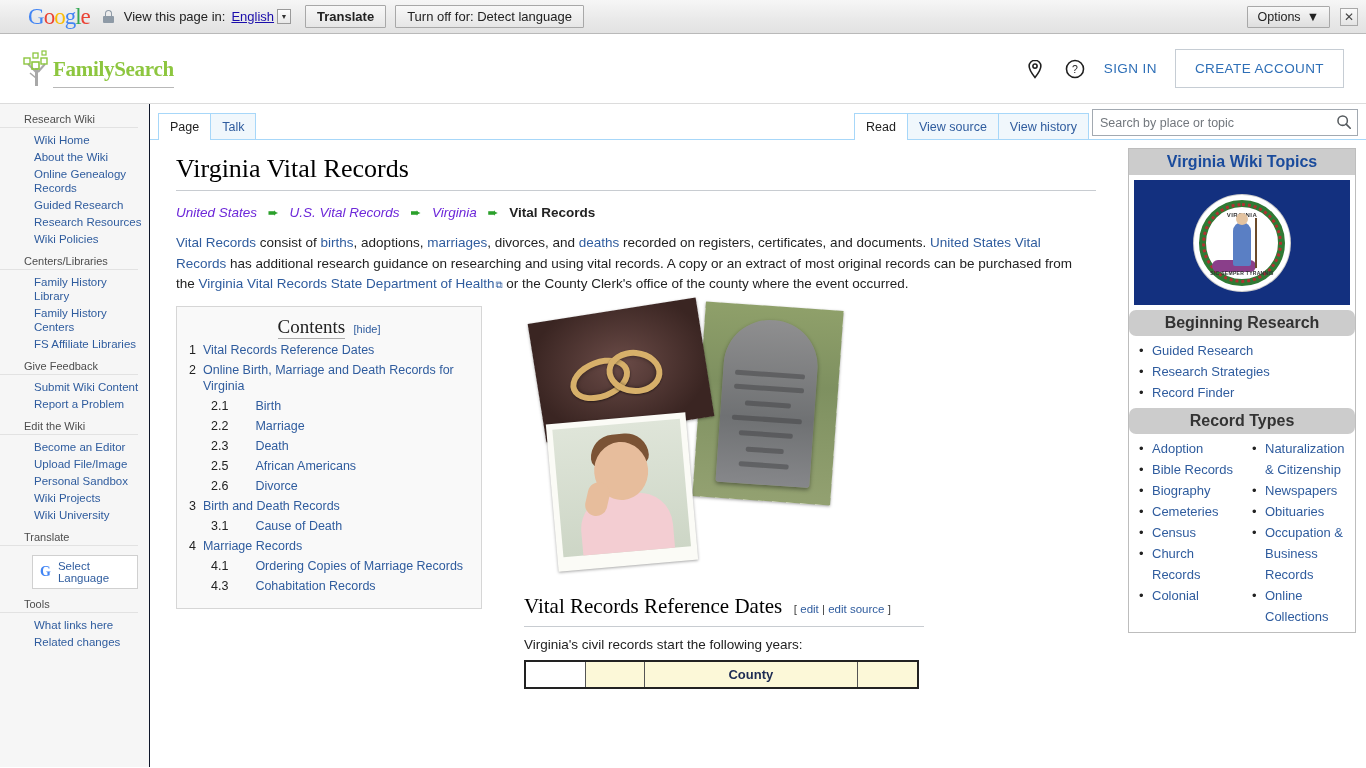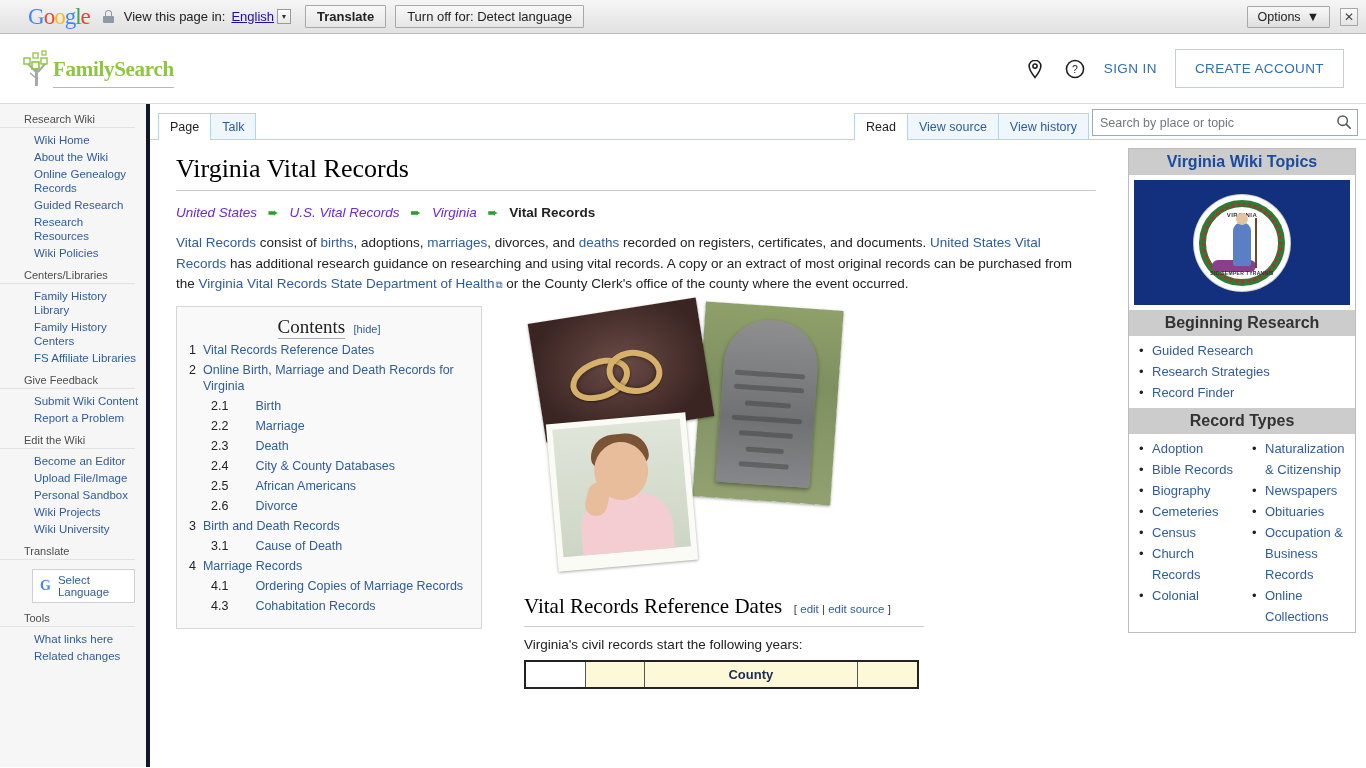--- a/index.html
+++ b/index.html
@@ -81,21 +81,21 @@
     border: 1px solid #c6cdd4; color: #2e6fb7; font-size: 13.5px;
     letter-spacing: .4px; padding: 11px 19px; background: #fff; cursor: pointer;
   }
 
   
   #page { display: flex; height: calc(768px - 34px - 71px); }
 
   
   #sidebar {
     width: 150px; min-width: 150px;
-    background: #f6f6f6; border-right: 4px solid #0f172a;
+    background: #f6f6f6; border-right: 1px solid #0f172a;
     padding: 9px 1px 0 0; overflow: hidden;
   }
   .sb-group { margin-bottom: 9px; }
   .sb-title {
     font-size: 11px; color: #4d4d4d; padding: 0 0 2px 24px;
     border-bottom: 1px solid #e2e2e2; margin: 0 10px 5px 0;
   }
   .sb-list { list-style: none; margin: 0; padding: 0 6px 0 34px; }
   .sb-list li { font-size: 11.5px; line-height: 14px; color: #2f5c9e; margin-bottom: 3px; cursor: pointer; }
   #select-language {
@@ -220,21 +220,21 @@
   #dates-table th.cream { background: #fcf8d8; }
 
   
   #rail { width: 228px; min-width: 228px; margin: 8px 10px 4px 14px; }
   .rail-box { border: 1px solid #bdbdbd; background: #fff; }
   .rail-head {
     background: #cccccc; text-align: center; padding: 4px 2px;
     font-size: 16px; font-weight: bold; color: #1a4b9c;
     font-family: "Liberation Sans", sans-serif;
   }
-  .rail-head.dark { color: #333; }
+  .rail-head.dark { color: #333; border-radius: 7px; }
   #flag-wrap { padding: 5px; background: #fff; }
   #va-flag { width: 100%; height: 125px; background: #13307f; position: relative; }
   #va-seal { position: absolute; left: 50%; top: 50%; transform: translate(-50%,-50%);
       width: 96px; height: 96px; border-radius: 50%; background: #fff;
       border: 5px solid #fff; box-shadow: 0 0 0 1px #ccc; }
   #va-wreath { position: absolute; inset: 0; border-radius: 50%;
       border: 7px solid #2f7a34; box-sizing: border-box; }
   #va-wreath::after { content: ""; position: absolute; inset: -4px; border-radius: 50%;
       border: 3px dotted #b03030; }
   #va-fig { position: absolute; left: 50%; top: 22px; transform: translateX(-50%);
@@ -437,24 +437,20 @@
               </div>
             <div class="toc-l2">
                 <span class="toc-num">2.2</span>
                 <span class="toc-txt">Marriage</span>
               </div>
             <div class="toc-l2">
                 <span class="toc-num">2.3</span>
                 <span class="toc-txt">Death</span>
               </div>
             <div class="toc-l2">
-                <span class="toc-num">2.4</span>
-                <span class="toc-txt">City &amp; County Databases</span>
-              </div>
-            <div class="toc-l2">
                 <span class="toc-num">2.5</span>
                 <span class="toc-txt">African Americans</span>
               </div>
             <div class="toc-l2">
                 <span class="toc-num">2.6</span>
                 <span class="toc-txt">Divorce</span>
               </div>
             <div class="toc-l1">
                 <span class="toc-num">3</span>
                 <span class="toc-txt">Birth and Death Records</span>

